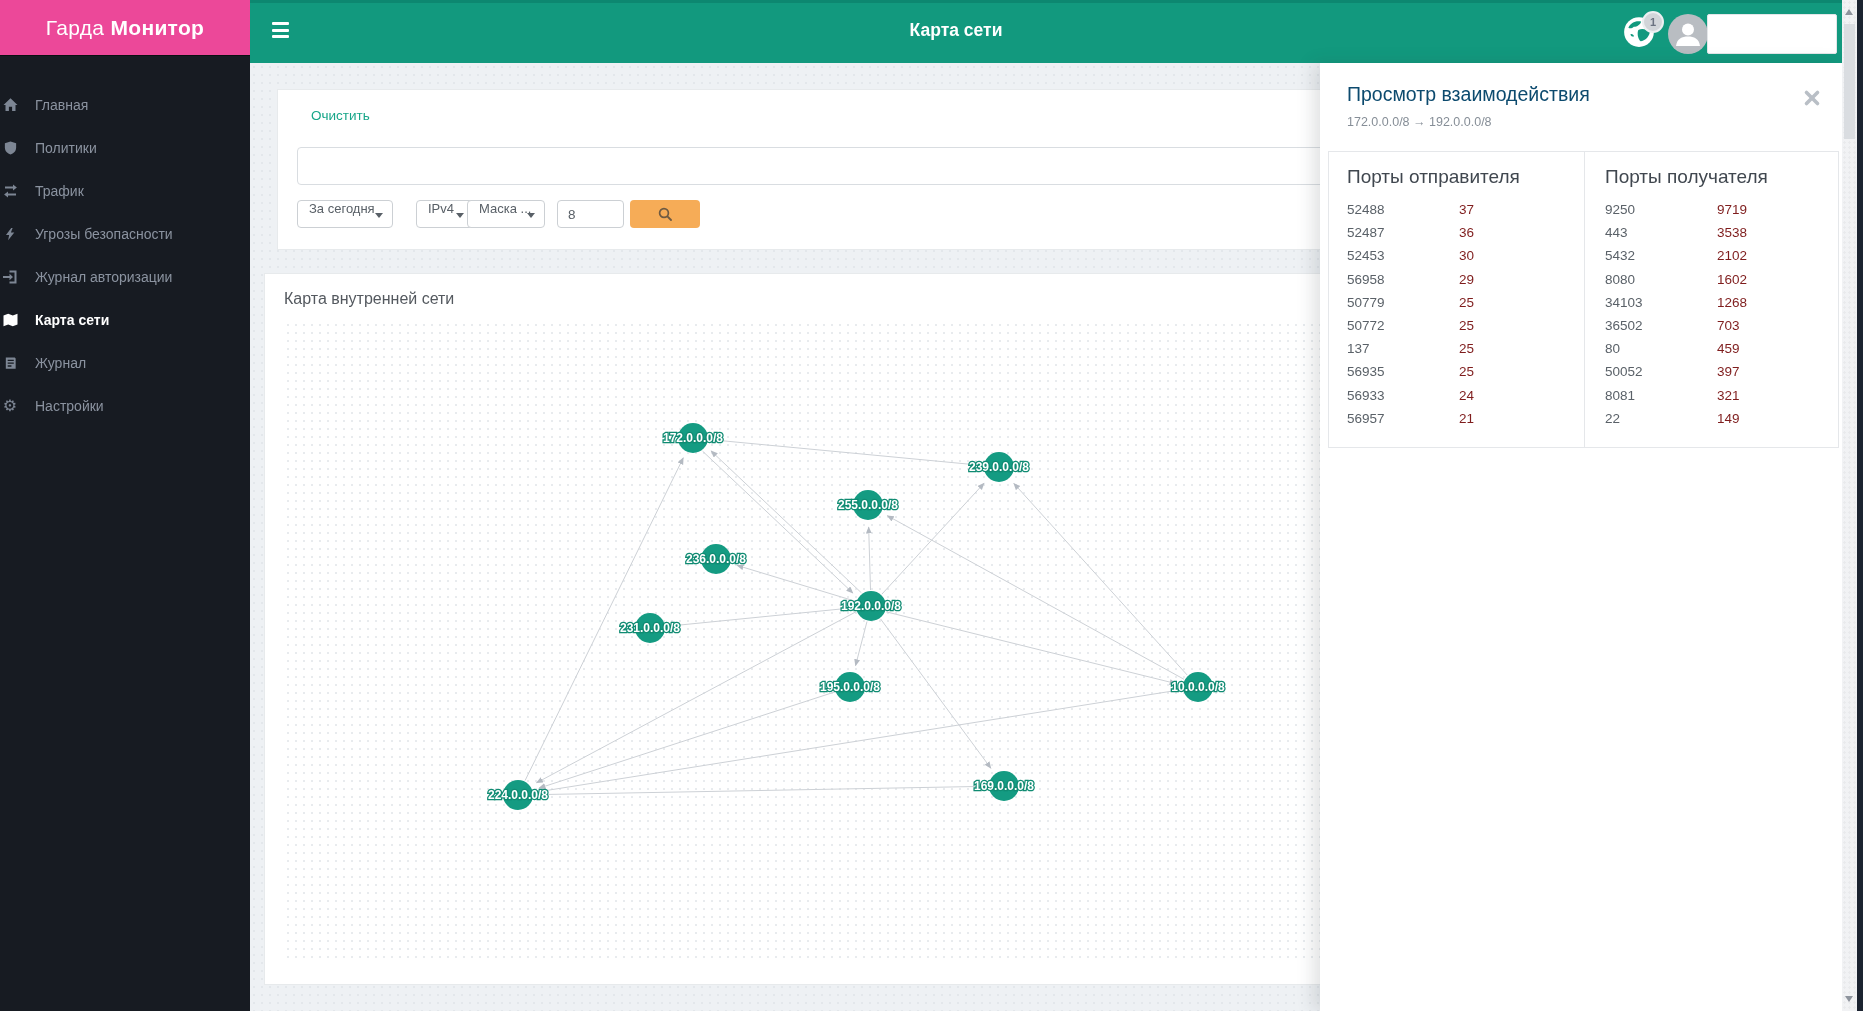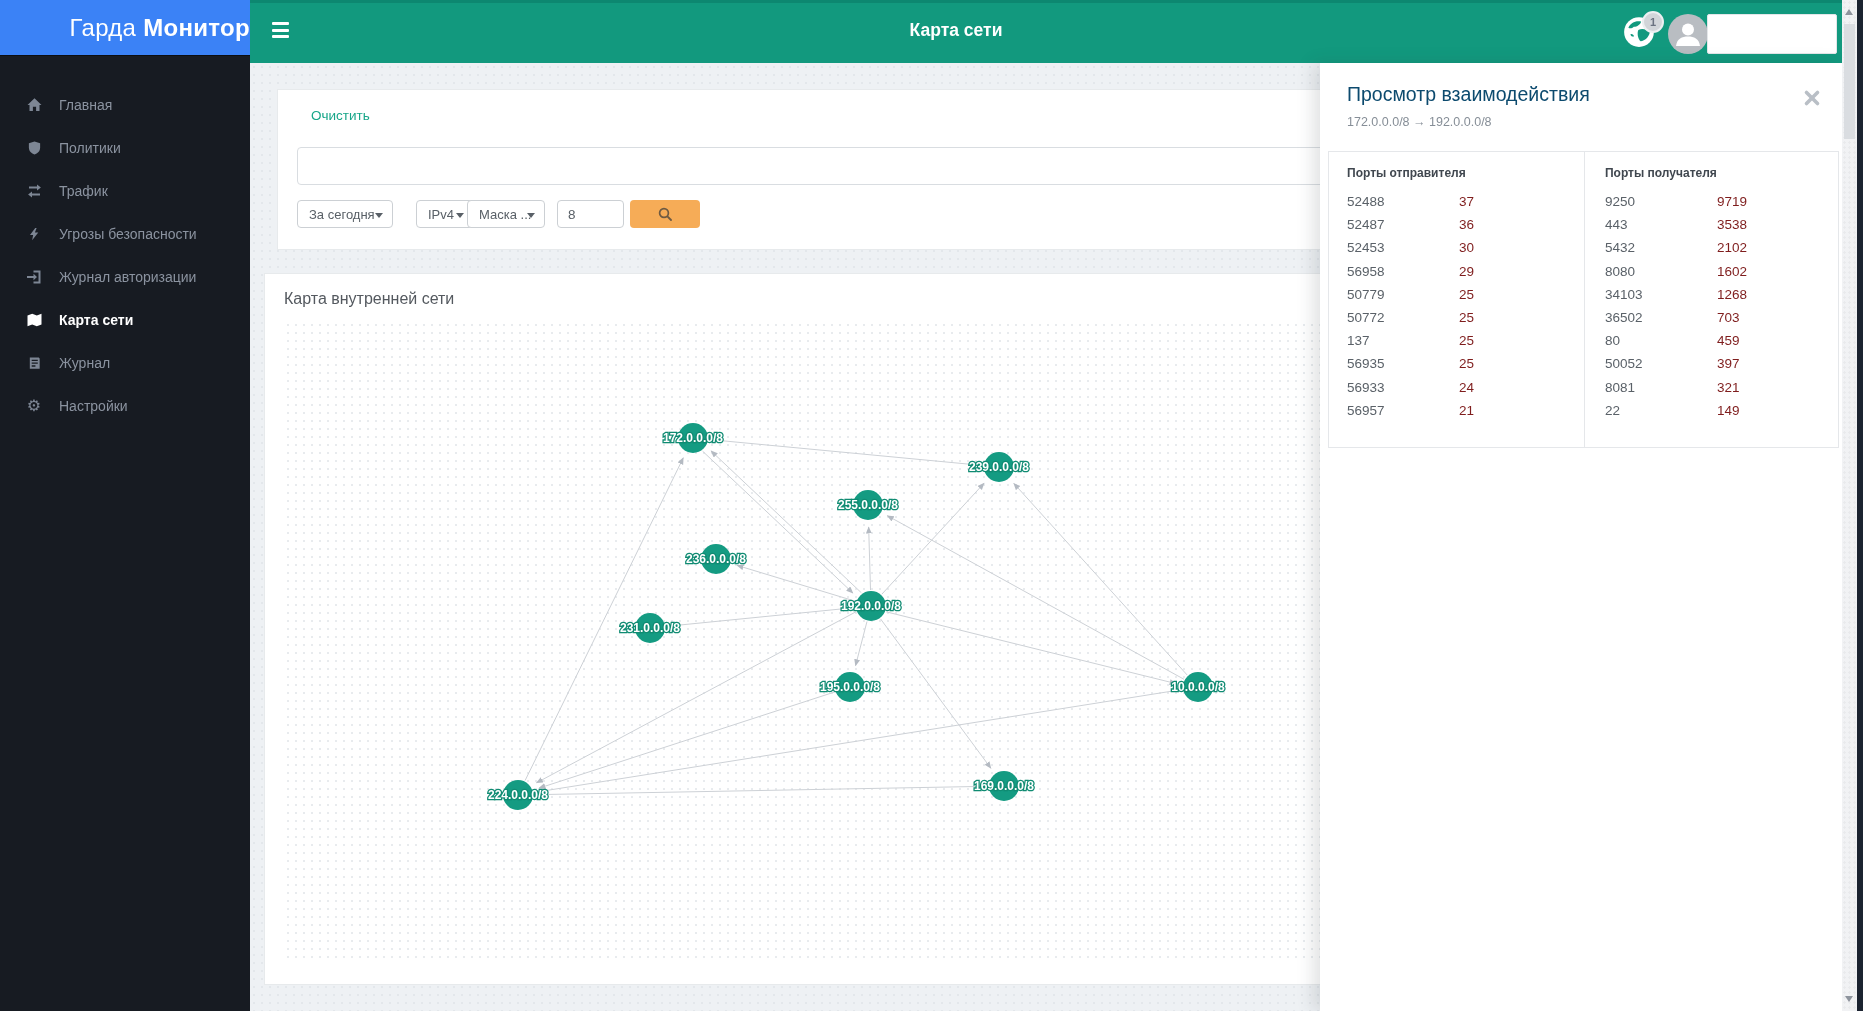--- a/index.html
+++ b/index.html
@@ -3,25 +3,25 @@
 <meta charset="utf-8">
 <style>
   html,body{margin:0;padding:0}
   body{
     width:1863px;height:1011px;overflow:hidden;position:relative;
     font-family:"Liberation Sans",sans-serif;
     background:#eef1f4;
   }
   
   .sidebar{position:absolute;left:0;top:0;width:250px;height:1011px;background:#171b22;z-index:15}
-  .logo{height:55px;line-height:55px;background:#3b82f6;color:#fff;text-align:right;
-        font-size:24px;letter-spacing:.3px;border-bottom:1px solid #0c0e12;white-space:nowrap}
+  .logo{height:55px;line-height:55px;background:#ec4899;color:#fff;text-align:center;
+        font-size:21px;letter-spacing:.3px;border-bottom:1px solid #0c0e12;white-space:nowrap}
   .logo b{font-weight:700}
   .snav{padding-top:27px}
-  .sitem{height:43px;display:flex;align-items:center;padding-left:24px;cursor:pointer;
+  .sitem{height:43px;display:flex;align-items:center;cursor:pointer;
          color:#8b93a0;font-size:14px}
   .sitem .sicon{width:20px;height:17px;margin-right:15px;display:inline-flex;align-items:center;
                 justify-content:center;color:#7d8694;flex:0 0 20px}
   .sitem.active{color:#ffffff;font-weight:700}
   .sitem.active .sicon{color:#ffffff}
   .sicon svg{display:block}
   .sicon .uni{font-size:16px;line-height:16px}
   
   .topbar{position:absolute;left:250px;right:0;top:0;height:63px;background:#12997E;
           border-top:3px solid #0d8770;box-sizing:border-box;z-index:10}
@@ -40,21 +40,21 @@
   .main{position:absolute;left:250px;top:63px;right:0;bottom:0;
         background:#eef1f4;
         background-image:radial-gradient(#e3e7eb 1px, transparent 1.2px);
         background-size:8px 8px;z-index:1}
   .card{position:absolute;background:#fff;border:1px solid #e7eaec;box-sizing:border-box}
   .toolbar-card{left:27px;top:26px;width:1565px;height:161px}
   .clear-link{position:absolute;left:33px;top:18px;color:#18A689;font-size:13.5px;cursor:pointer}
   .big-input{position:absolute;left:19px;top:57px;width:1510px;height:38px;border:1px solid #d9dde1;
              border-radius:4px;box-sizing:border-box;font-size:14px;padding:0 10px;color:#555;outline:none}
   .ctrl{position:absolute;top:110px;height:28px;box-sizing:border-box;border:1px solid #ccd0d4;
-        border-radius:4px;background:#fff;color:#596067;font-size:13px;display:flex;align-items:center;
+        border-radius:4px;background:#fff;color:#596067;font-size:13px;display:flex;
         padding:0 23px 0 11px;cursor:pointer;white-space:nowrap}
   .ctrl .caret{position:absolute;right:9px;top:12px;width:0;height:0;border-left:4px solid transparent;
         border-right:4px solid transparent;border-top:5px solid #596067}
   .dd-period{left:19px;width:96px}
   .dd-proto{left:138px;width:58px}
   .dd-mask{left:189px;width:78px}
   .mask-input{position:absolute;left:279px;top:110px;width:67px;height:28px;border:1px solid #ccd0d4;
         border-radius:4px;box-sizing:border-box;font-size:13.5px;padding:0 10px;color:#596067;outline:none}
   .search-btn{position:absolute;left:352px;top:110px;width:70px;height:28px;background:#F6AC57;
         border:none;border-radius:4px;cursor:pointer;display:flex;align-items:center;justify-content:center}
@@ -68,21 +68,21 @@
   .panel{position:absolute;left:1320px;top:63px;width:522px;bottom:0;background:#fff;z-index:20;
          box-shadow:-7px 0 16px rgba(40,50,60,.14)}
   .panel-title{position:absolute;left:27px;top:20px;font-size:19.5px;color:#0c4a6e}
   .panel-close{position:absolute;left:483px;top:26px;width:20px;height:20px;cursor:pointer}
   .panel-sub{position:absolute;left:27px;top:52px;font-size:12.5px;color:#868e97}
   .ports-box{position:absolute;left:8px;top:88px;width:511px;height:297px;border:1px solid #e5e7ea;
              box-sizing:border-box;display:flex}
   .pcol{width:257px;box-sizing:border-box;padding:14px 0 0 18px}
   .pcol.first{border-right:1px solid #e5e7ea}
   .pcol.second{padding-left:20px;width:254px}
-  .phead{font-size:12px;font-weight:700;color:#40474f;margin-bottom:10px}
+  .phead{font-size:19px;font-weight:400;color:#40474f;margin-bottom:10px}
   .prow{display:flex;height:23.2px;align-items:center;font-size:13.5px}
   .prow .p{width:112px;color:#5a6168}
   .prow .c{color:#7f1d1d}
   
   .vscroll{position:absolute;left:1842px;top:0;width:15px;height:1011px;background:#f1f2f4;z-index:30;
         background-image:radial-gradient(#e9eaec 1px, transparent 1.1px);background-size:5px 5px}
   .sc-up,.sc-down{position:absolute;left:3px;width:0;height:0;border-left:4.5px solid transparent;
         border-right:4.5px solid transparent;cursor:pointer}
   .sc-up{top:9px;border-bottom:6px solid #8e949d}
   .sc-down{bottom:9px;border-top:6px solid #8e949d}

